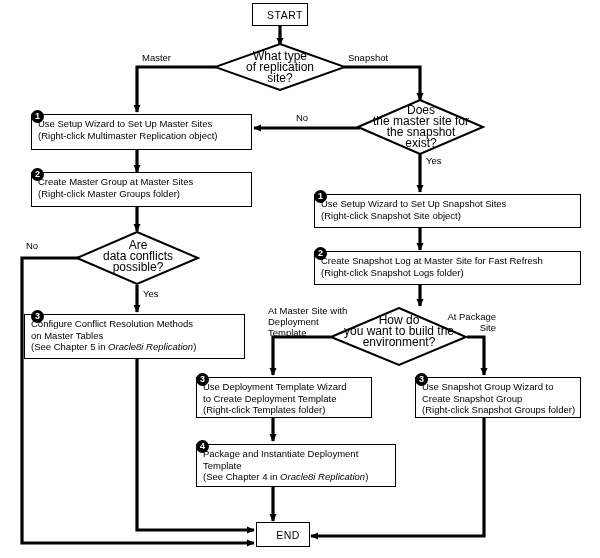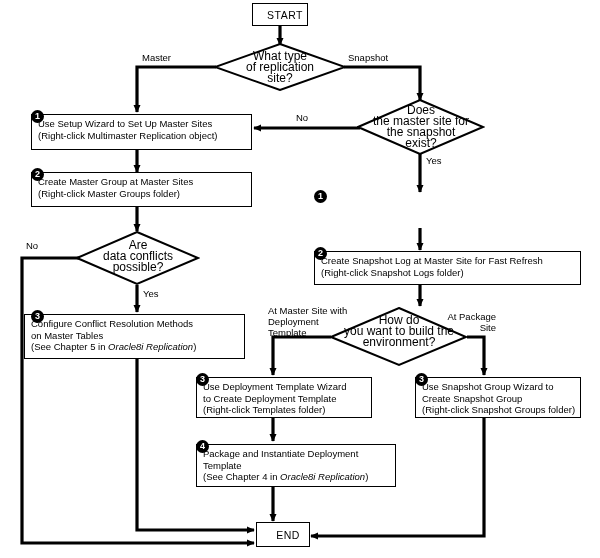--- a/index.html
+++ b/index.html
@@ -103,20 +103,23 @@
 data conflicts
 possible?</div>
   <div class="lbl" style="left:26px;top:240px;">No</div>
   <div class="lbl" style="left:143px;top:288px;">Yes</div>
 
   <div class="node" style="left:24px;top:314px;width:221px;height:45px;">
     <div class="txt"><span>Configure Conflict Resolution Methods</span><br><span>on Master Tables</span><br>(See Chapter 5 in <i>Oracle8i Replication</i>)</div>
   </div>
   <div class="bullet" style="left:31px;top:310px;">3</div>
 
+  <div class="node" style="left:314px;top:194px;width:267px;height:34px;">
+    <div class="txt"><span>Use Setup Wizard to Set Up Snapshot Sites</span><br><span>(Right-click Snapshot Site object)</span></div>
+  </div>
   <div class="bullet" style="left:314px;top:190px;">1</div>
 
   <div class="node" style="left:314px;top:251px;width:267px;height:34px;">
     <div class="txt"><span>Create Snapshot Log at Master Site for Fast Refresh</span><br><span>(Right-click Snapshot Logs folder)</span></div>
   </div>
   <div class="bullet" style="left:314px;top:247px;">2</div>
 
   <svg style="position:absolute;left:330px;top:307px;width:138px;height:60px;">
     <polygon points="69,1 136,30 69,58 1,30" fill="#fff" stroke="#000" stroke-width="2"></polygon>
   </svg>

